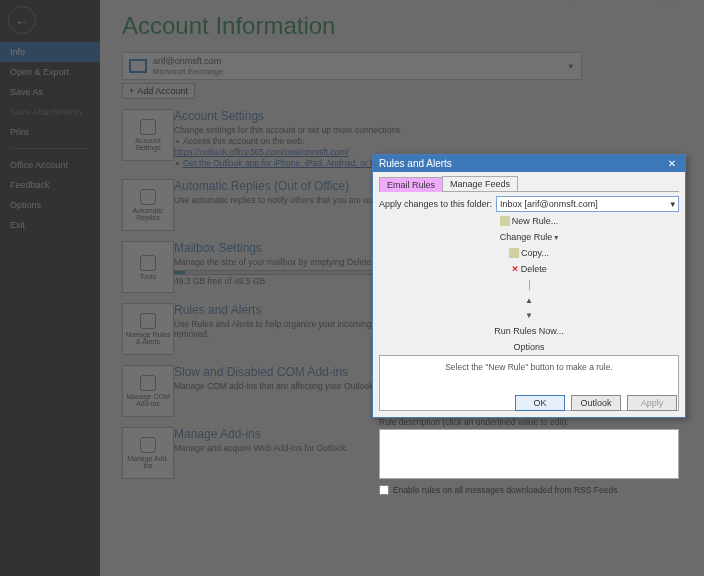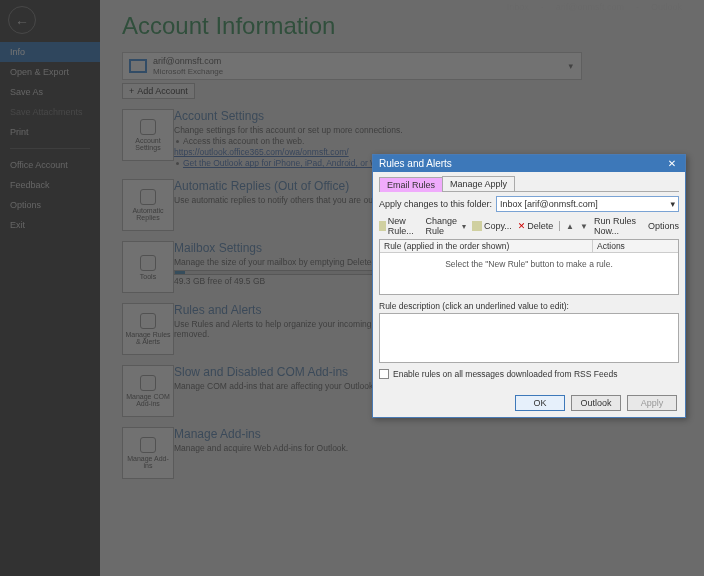--- a/index.html
+++ b/index.html
@@ -37,21 +37,21 @@
 .bar-inner{ height:100%; width:5%; background:#2a7ab0;}
 .dialog { position:absolute; left:372px; top:154px; width:314px; height:264px; background:#f0f0f0; border:1px solid #4a7bb5; z-index:10; font-size:9px; color:#333; box-shadow:2px 2px 6px rgba(0,0,0,0.3); }
 .dlg-title { background:#3d78b9; color:#fff; padding:3px 6px; display:flex; justify-content:space-between; align-items:center; font-size:10px; }
 .dlg-title .x { width:14px; text-align:center; }
 .dlg-body { padding:4px 6px; }
 .tabs { display:flex; gap:0; border-bottom:1px solid #aaa; font-size:9px; margin-bottom:4px; }
 .tab { border:1px solid #aaa; border-bottom:none; padding:2px 7px; background:#f0f0f0; margin-right:-1px; }
 .tab.active { background:#f0abfc; position:relative; top:1px; }
 .apply-row { display:flex; align-items:center; gap:4px; margin:4px 0; }
 .apply-row .sel { flex:1; border:1px solid #7aa3d4; background:#fff; padding:2px 3px; display:flex; justify-content:space-between; align-items:center; }
-.toolbar { display:flex; align-items:center; gap:6px; font-size:9px; margin:3px 0; color:#333; }
+.toolbar { display:flex; align-items:center; gap:6px; font-size:9px; margin:3px 0; color:#333;flex-direction:column; }
 .toolbar .tb { display:inline-flex; align-items:center; gap:2px; }
 .toolbar .ico { width:10px; height:10px; background:#d0d0a0; }
 .toolbar .sep{ width:1px; height:10px; background:#aaa; }
 .toolbar .arw{ font-size:8px; color:#555;}
 .rules-table { border:1px solid #aaa; background:#fff; height:56px; position:relative; }
 .rules-head { display:flex; background:#f4f4f4; border-bottom:1px solid #ccc; font-size:8.5px; }
 .rules-head .c1 { flex:1; padding:1px 4px; border-right:1px solid #ccc; }
 .rules-head .c2 { width:85px; padding:1px 4px; }
 .rules-msg { text-align:center; font-size:8.5px; color:#555; padding:6px; }
 .desc-lbl { margin-top:6px; font-size:8.5px; }
@@ -187,21 +187,21 @@
 <div class="dim"></div>
 
 <div class="dialog">
   <div class="dlg-title">
     <span>Rules and Alerts</span>
     <span class="x">✕</span>
   </div>
   <div class="dlg-body">
     <div class="tabs">
       <div class="tab active"><span>Email Rules</span></div>
-      <div class="tab"><span>Manage Apply</span></div>
+      <div class="tab"><span>Manage Feeds</span></div>
     </div>
     <div class="apply-row">
       <span>Apply changes to this folder:</span>
       <div class="sel">
         <span>Inbox [arif@onmsft.com]</span>
         <span>▾</span>
       </div>
     </div>
     <div class="toolbar">
       <span class="tb">
@@ -224,24 +224,20 @@
       <span class="arw">▲</span>
       <span class="arw">▼</span>
       <span class="tb">
           <span>Run Rules Now...</span>
         </span>
       <span class="tb">
           <span>Options</span>
         </span>
     </div>
     <div class="rules-table">
-      <div class="rules-head">
-        <div class="c1">Rule (applied in the order shown)</div>
-        <div class="c2">Actions</div>
-      </div>
       <div class="rules-msg">Select the "New Rule" button to make a rule.</div>
     </div>
     <div class="desc-lbl">Rule description (click an underlined value to edit):</div>
     <div class="desc-box"></div>
     <div class="rss-row">
       <div class="cb"></div>
       <span>Enable rules on all messages downloaded from RSS Feeds</span>
     </div>
   </div>
   <div class="dlg-btns">

